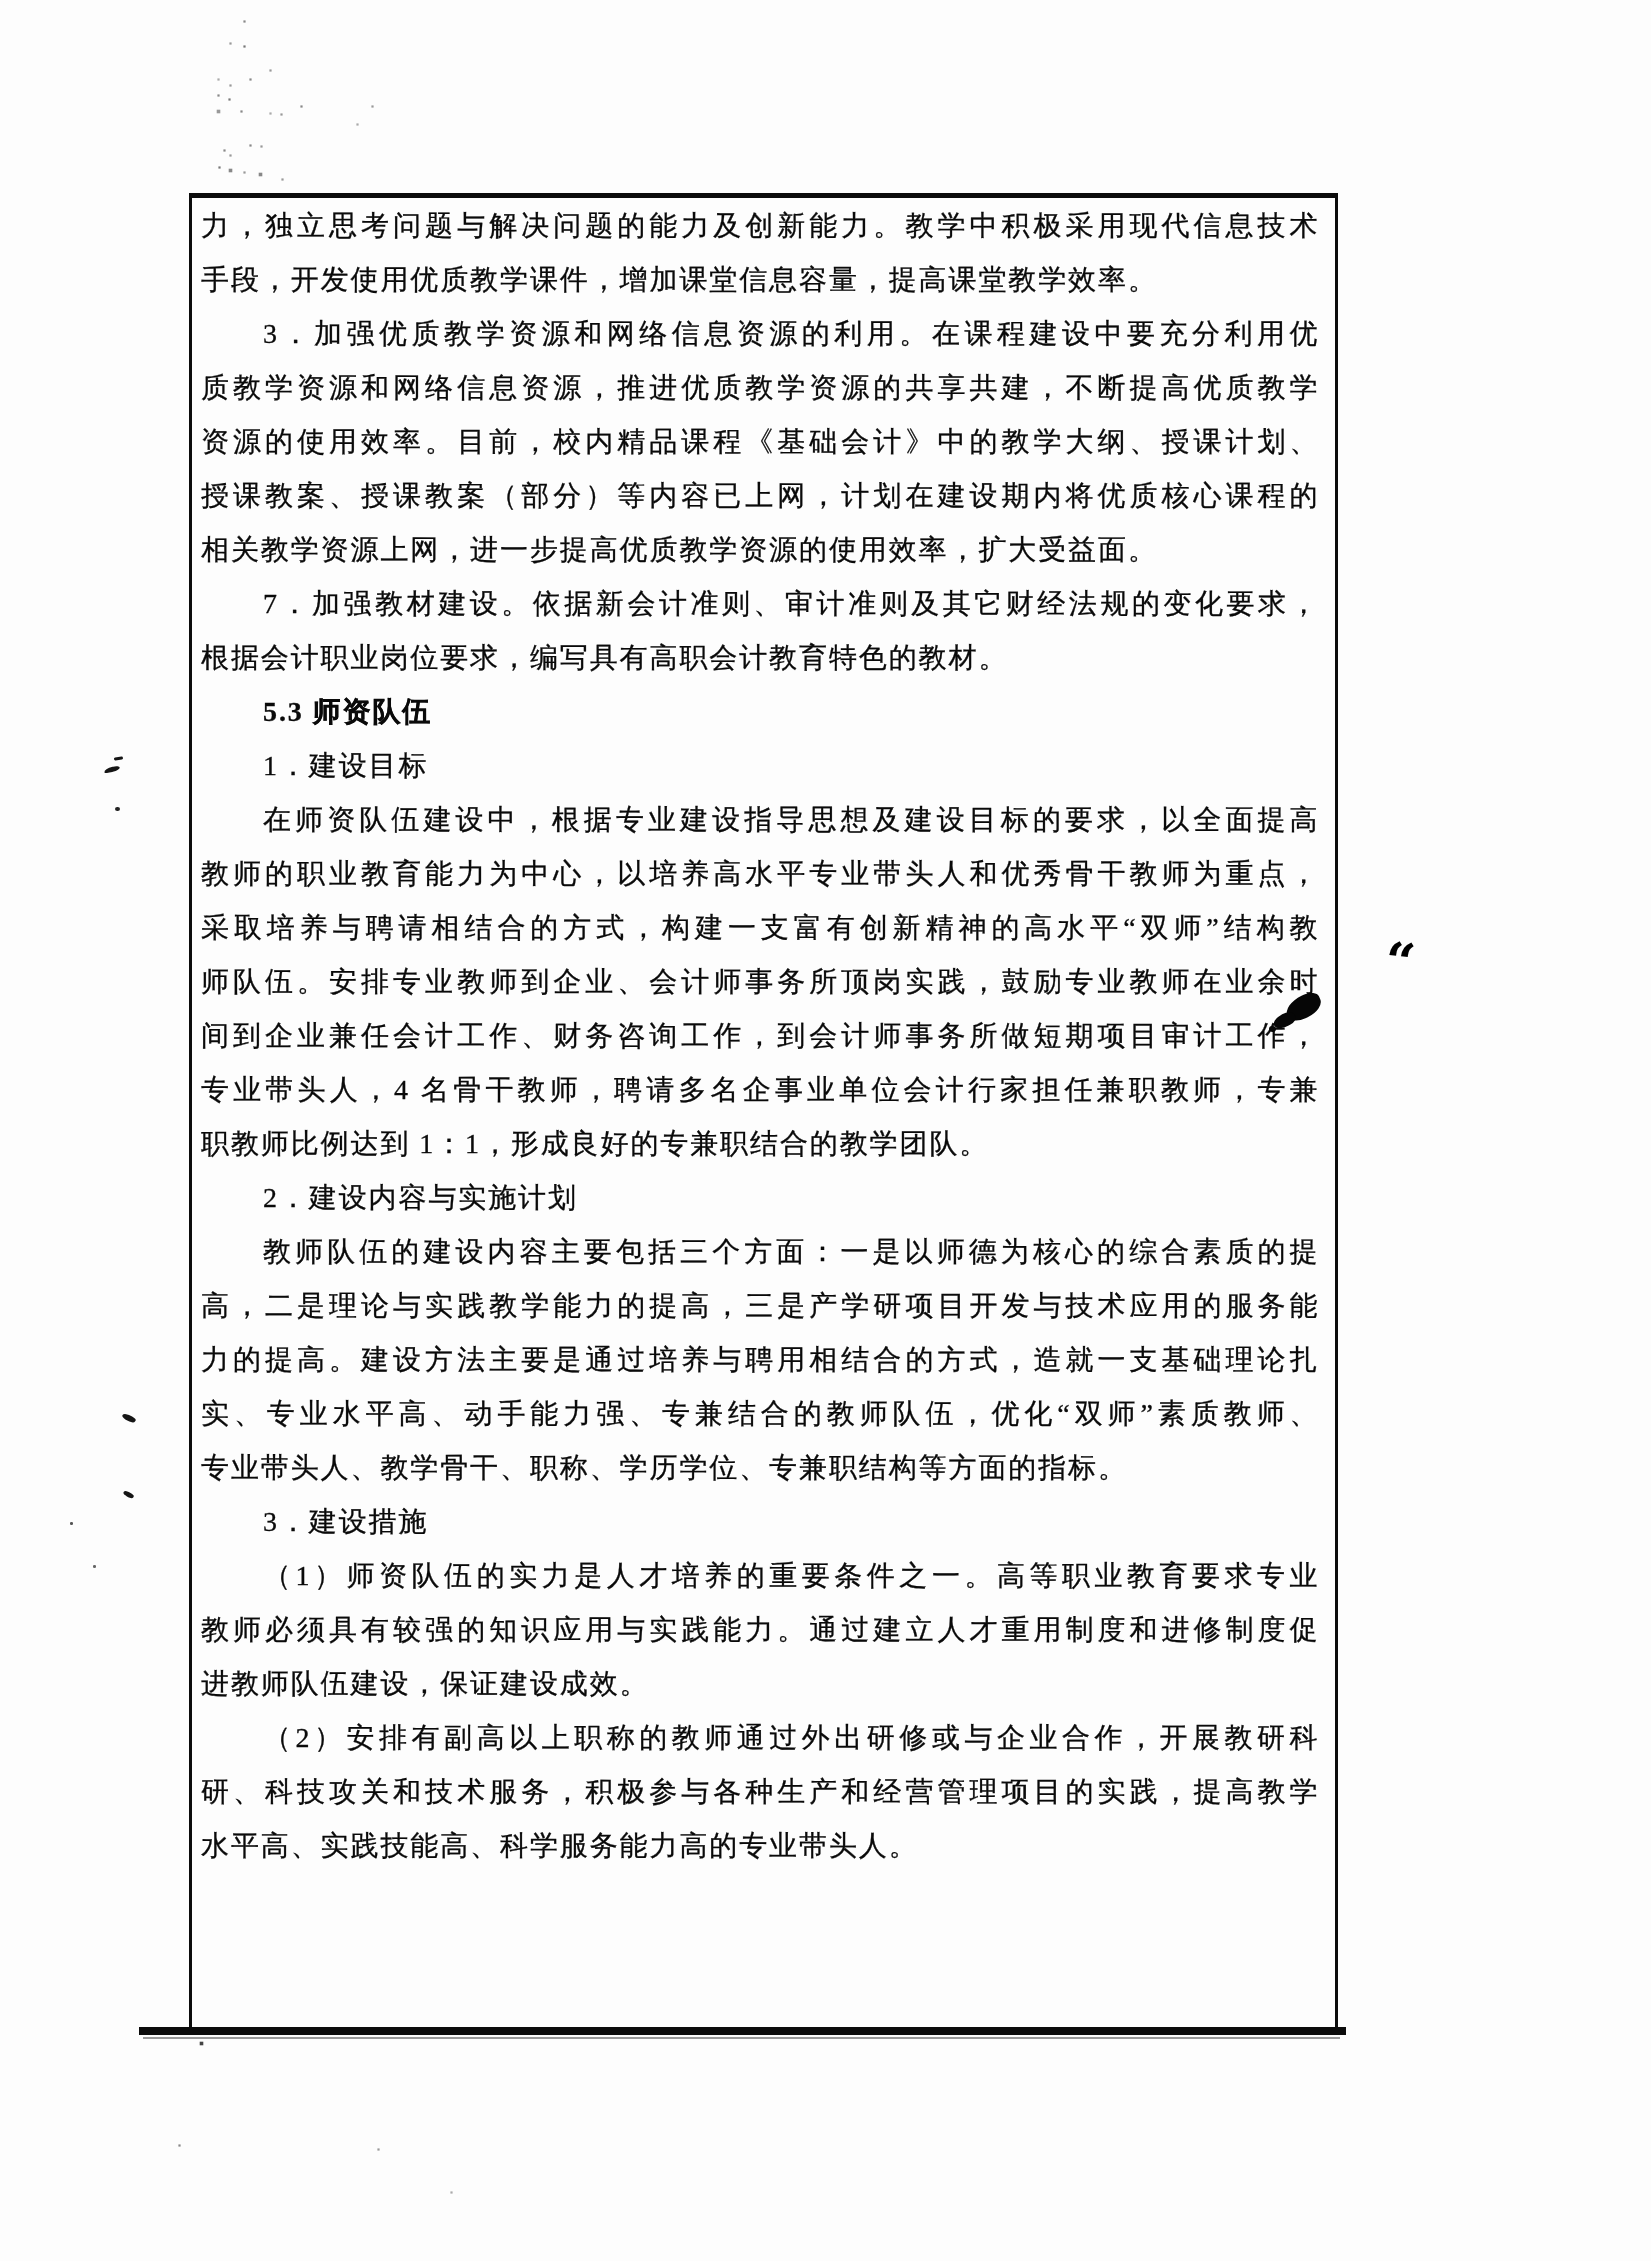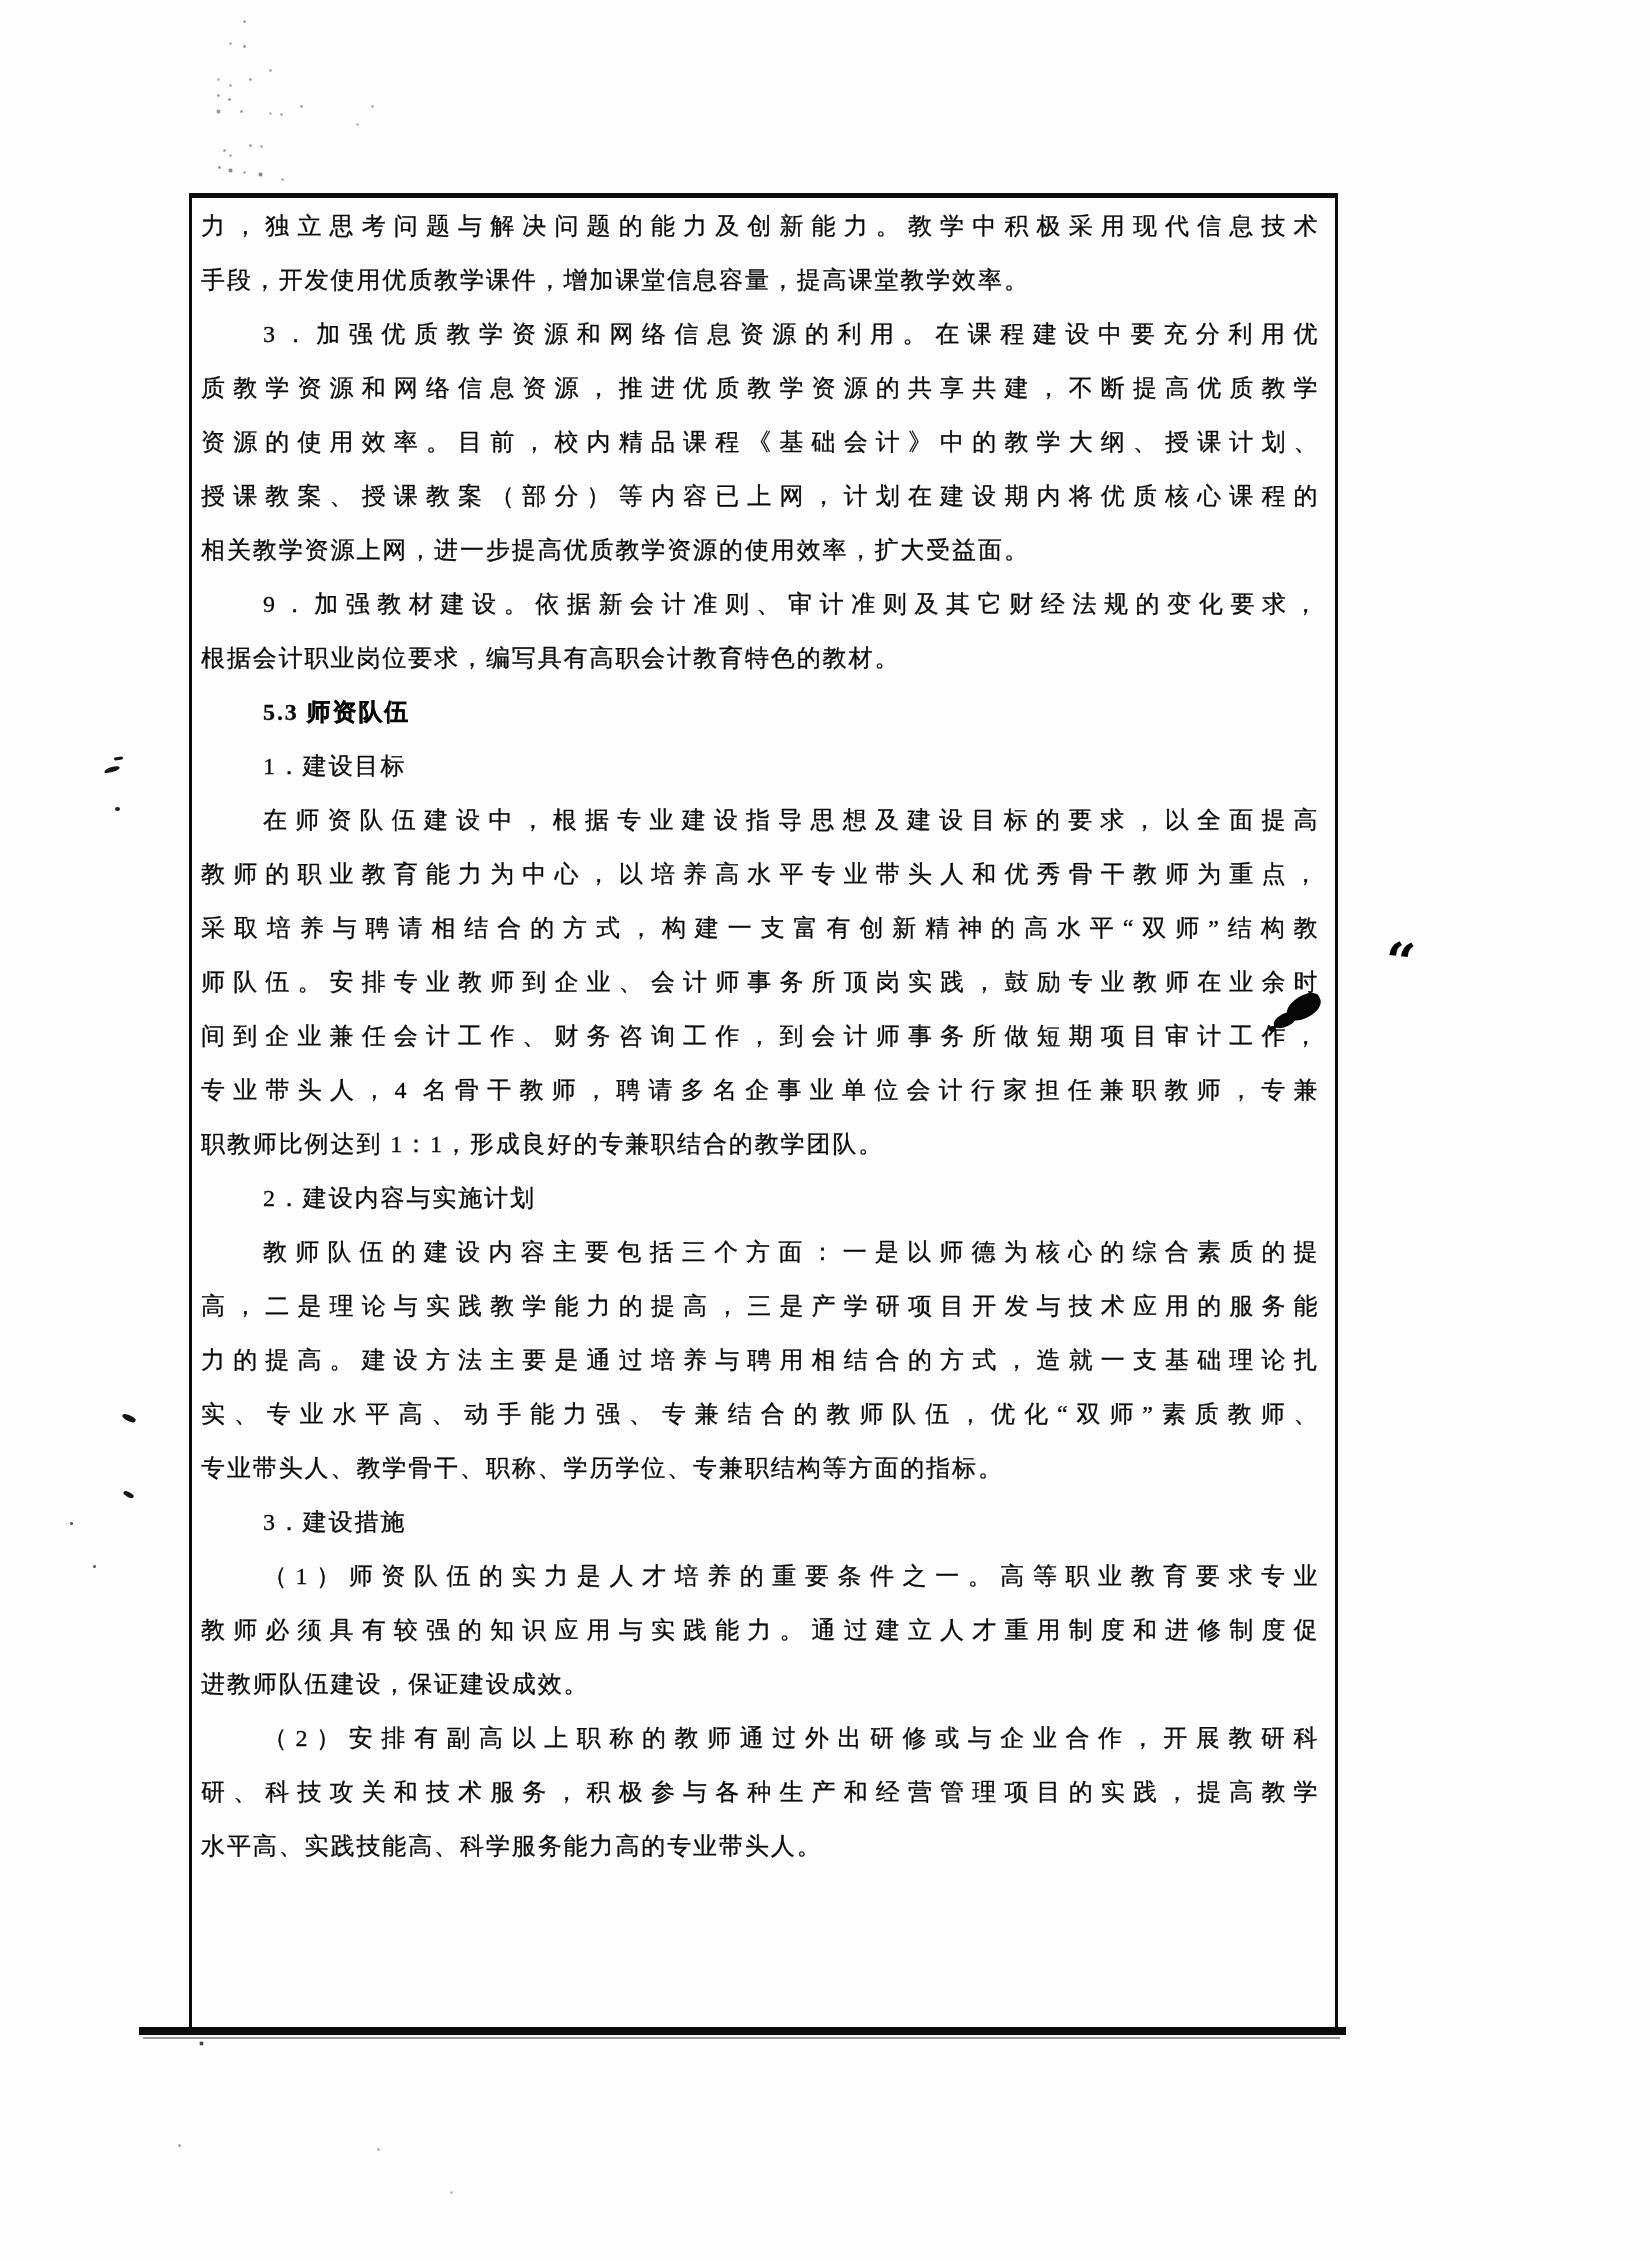--- a/index.html
+++ b/index.html
@@ -14,21 +14,21 @@
     position:absolute;left:189px;top:193px;width:1149px;height:1842px;
     box-sizing:border-box;
     border-left:3.9px solid #0c0c0c;
     border-right:3.9px solid #0c0c0c;
     border-top:5.2px solid #0c0c0c;
     background:transparent;
   }
   .textblock{position:absolute;left:9px;right:15.5px;top:1.3px;}
   .line{
     height:54px;line-height:54px;
-    font-size:24px;letter-spacing:1.9px;color:#0a0a0a;
+    font-size:28px;letter-spacing:1.9px;color:#0a0a0a;
     -webkit-text-stroke:0.3px #0a0a0a;
     text-align:left;
   }
   .line.fill{text-align:justify;text-align-last:justify;text-justify:inter-character;}
   .line.ind{text-indent:62px;}
   .line.b{font-weight:bold;}
   
   .bottom-rule{position:absolute;left:139px;top:2027px;width:1207px;height:8.4px;background:#0b0b0b;}
   .bottom-rule-echo{position:absolute;left:143px;top:2037px;width:1197px;height:1.9px;background:#9a9a9a;}
   
@@ -73,21 +73,21 @@
 
   <div class="cell">
     <div class="textblock">
         <div class="line fill">力，独立思考问题与解决问题的能力及创新能力。教学中积极采用现代信息技术</div>
         <div class="line">手段，开发使用优质教学课件，增加课堂信息容量，提高课堂教学效率。</div>
         <div class="line fill ind">3．加强优质教学资源和网络信息资源的利用。在课程建设中要充分利用优</div>
         <div class="line fill">质教学资源和网络信息资源，推进优质教学资源的共享共建，不断提高优质教学</div>
         <div class="line fill">资源的使用效率。目前，校内精品课程《基础会计》中的教学大纲、授课计划、</div>
         <div class="line fill">授课教案、授课教案（部分）等内容已上网，计划在建设期内将优质核心课程的</div>
         <div class="line">相关教学资源上网，进一步提高优质教学资源的使用效率，扩大受益面。</div>
-        <div class="line fill ind">9．加强教材建设。依据新会计准则、审计准则及其它财经法规的变化要求，</div>
+        <div class="line fill ind">7．加强教材建设。依据新会计准则、审计准则及其它财经法规的变化要求，</div>
         <div class="line">根据会计职业岗位要求，编写具有高职会计教育特色的教材。</div>
         <div class="line ind b">5.3 师资队伍</div>
         <div class="line ind">1．建设目标</div>
         <div class="line fill ind">在师资队伍建设中，根据专业建设指导思想及建设目标的要求，以全面提高</div>
         <div class="line fill">教师的职业教育能力为中心，以培养高水平专业带头人和优秀骨干教师为重点，</div>
         <div class="line fill">采取培养与聘请相结合的方式，构建一支富有创新精神的高水平“双师”结构教</div>
         <div class="line fill">师队伍。安排专业教师到企业、会计师事务所顶岗实践，鼓励专业教师在业余时</div>
         <div class="line fill">间到企业兼任会计工作、财务咨询工作，到会计师事务所做短期项目审计工作，</div>
         <div class="line fill">专业带头人，4 名骨干教师，聘请多名企事业单位会计行家担任兼职教师，专兼</div>
         <div class="line">职教师比例达到 1：1，形成良好的专兼职结合的教学团队。</div>

